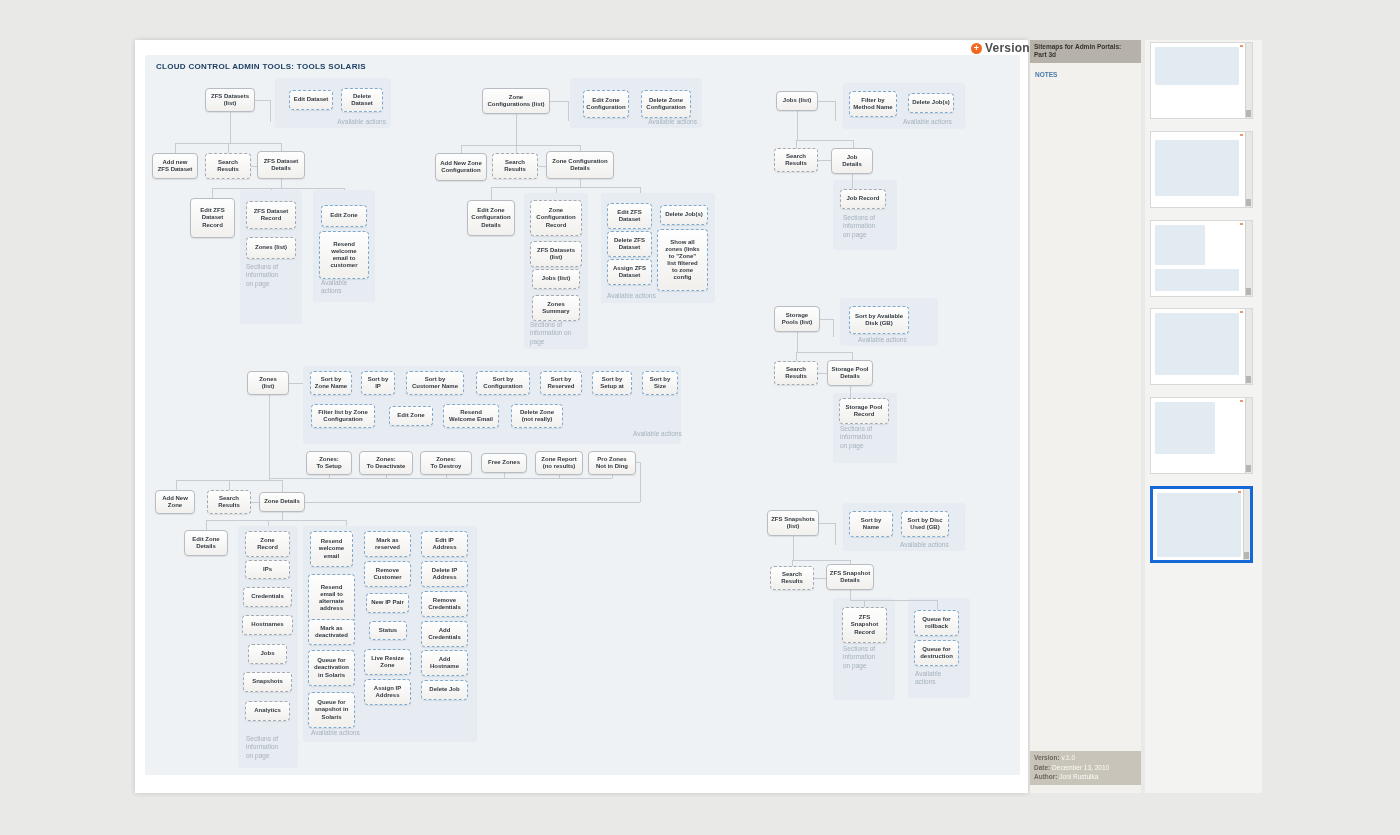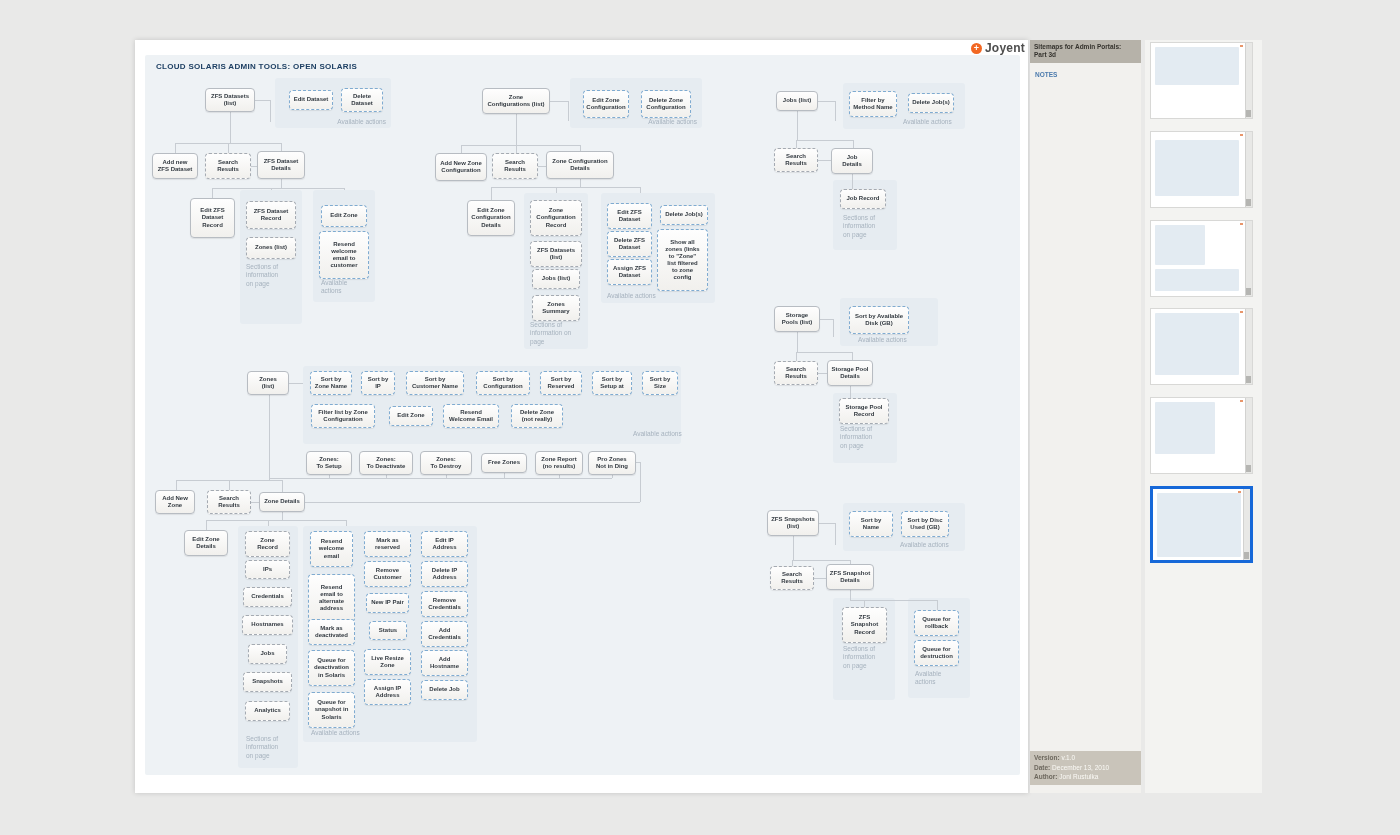--- a/index.html
+++ b/index.html
@@ -51,25 +51,25 @@
   .tscroll{position:absolute;right:0;top:0;width:7px;height:100%;background:#e8e8e6;border-left:1px solid #d2d2d0;box-sizing:border-box;}
   .tscrollbox{position:absolute;right:1px;bottom:1px;width:5px;height:7px;background:#b5b5b2;}
 </style>
 </head>
 <body>
 
 <div class="stage">
 
   <div class="canvas"></div>
   <div class="dpanel"></div>
-  <div class="title">CLOUD SOLARIS ADMIN TOOLS: OPEN SOLARIS</div>
+  <div class="title">CLOUD CONTROL ADMIN TOOLS: TOOLS SOLARIS</div>
 
   <div class="brand">
     <span class="bicon">+</span>
-    <span class="btext">Joyent</span>
+    <span class="btext">Version</span>
   </div>
 
   <div id="diagram">
       <div class="gpanel" style="left: 275px; top: 78px; width: 116px; height: 50px;"></div>
       <div class="gpanel" style="left: 240px; top: 190px; width: 62px; height: 134px;"></div>
       <div class="gpanel" style="left: 313px; top: 190px; width: 62px; height: 112px;"></div>
       <div class="gpanel" style="left: 570px; top: 78px; width: 132px; height: 50px;"></div>
       <div class="gpanel" style="left: 524px; top: 193px; width: 64px; height: 156px;"></div>
       <div class="gpanel" style="left: 601px; top: 193px; width: 114px; height: 110px;"></div>
       <div class="gpanel" style="left: 843px; top: 83px; width: 122px; height: 46px;"></div>

